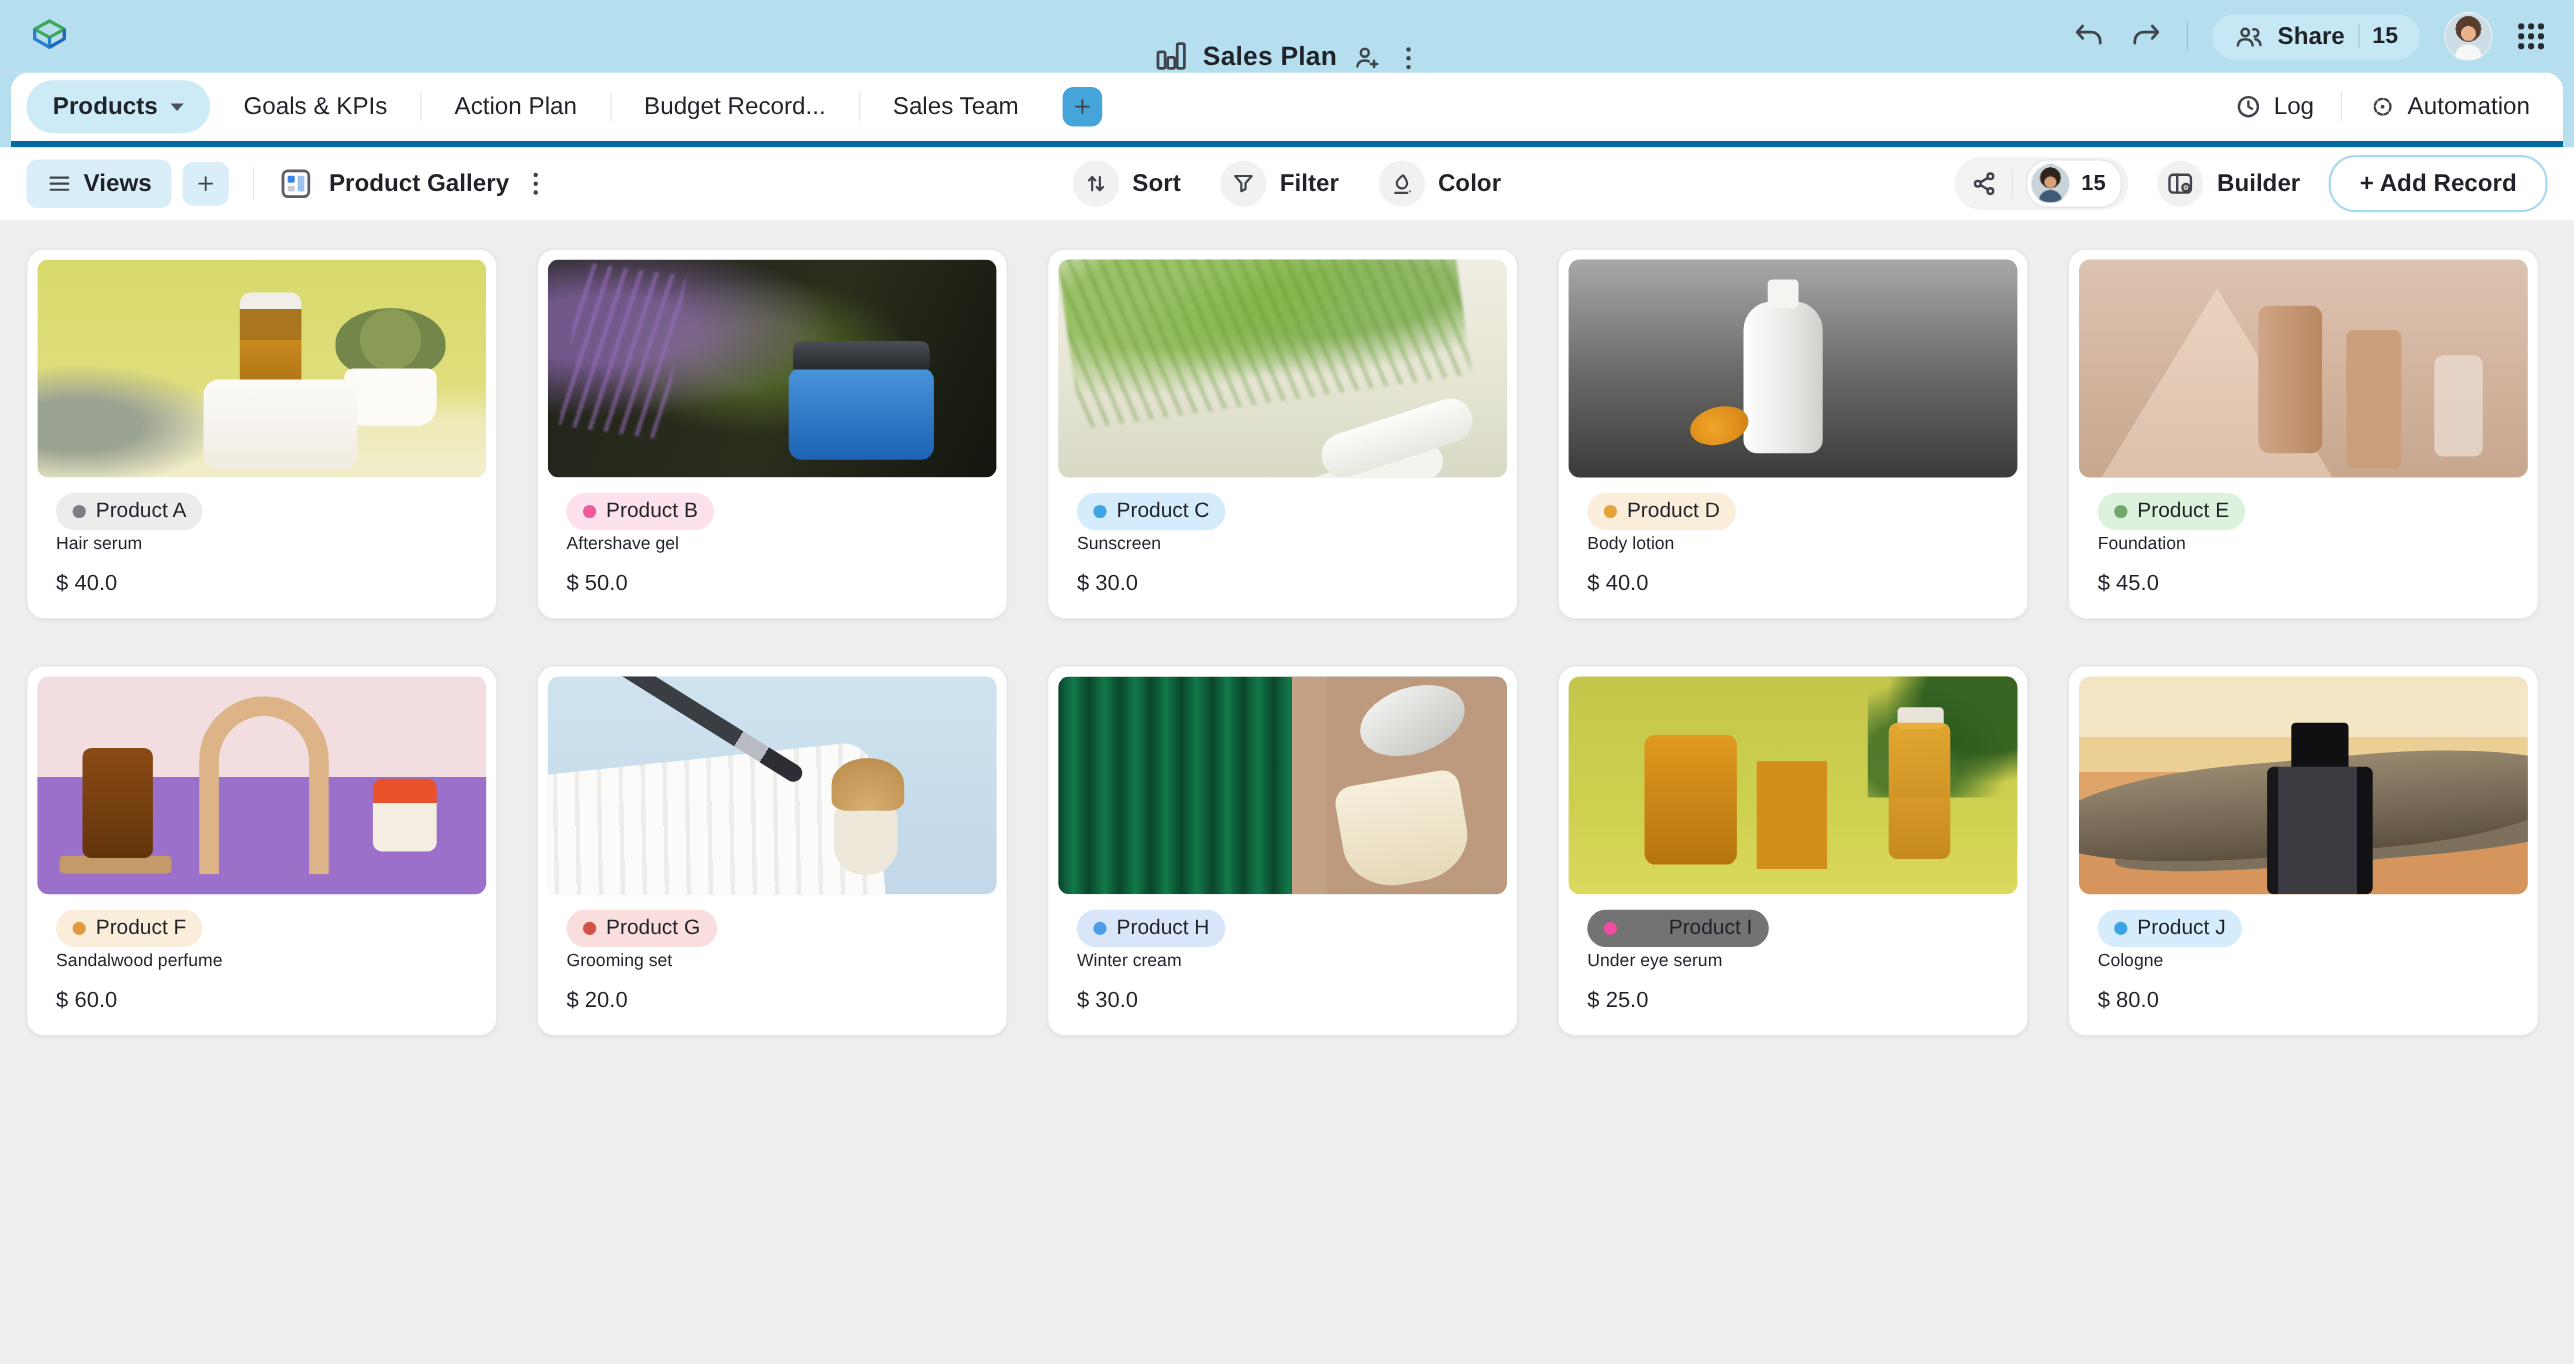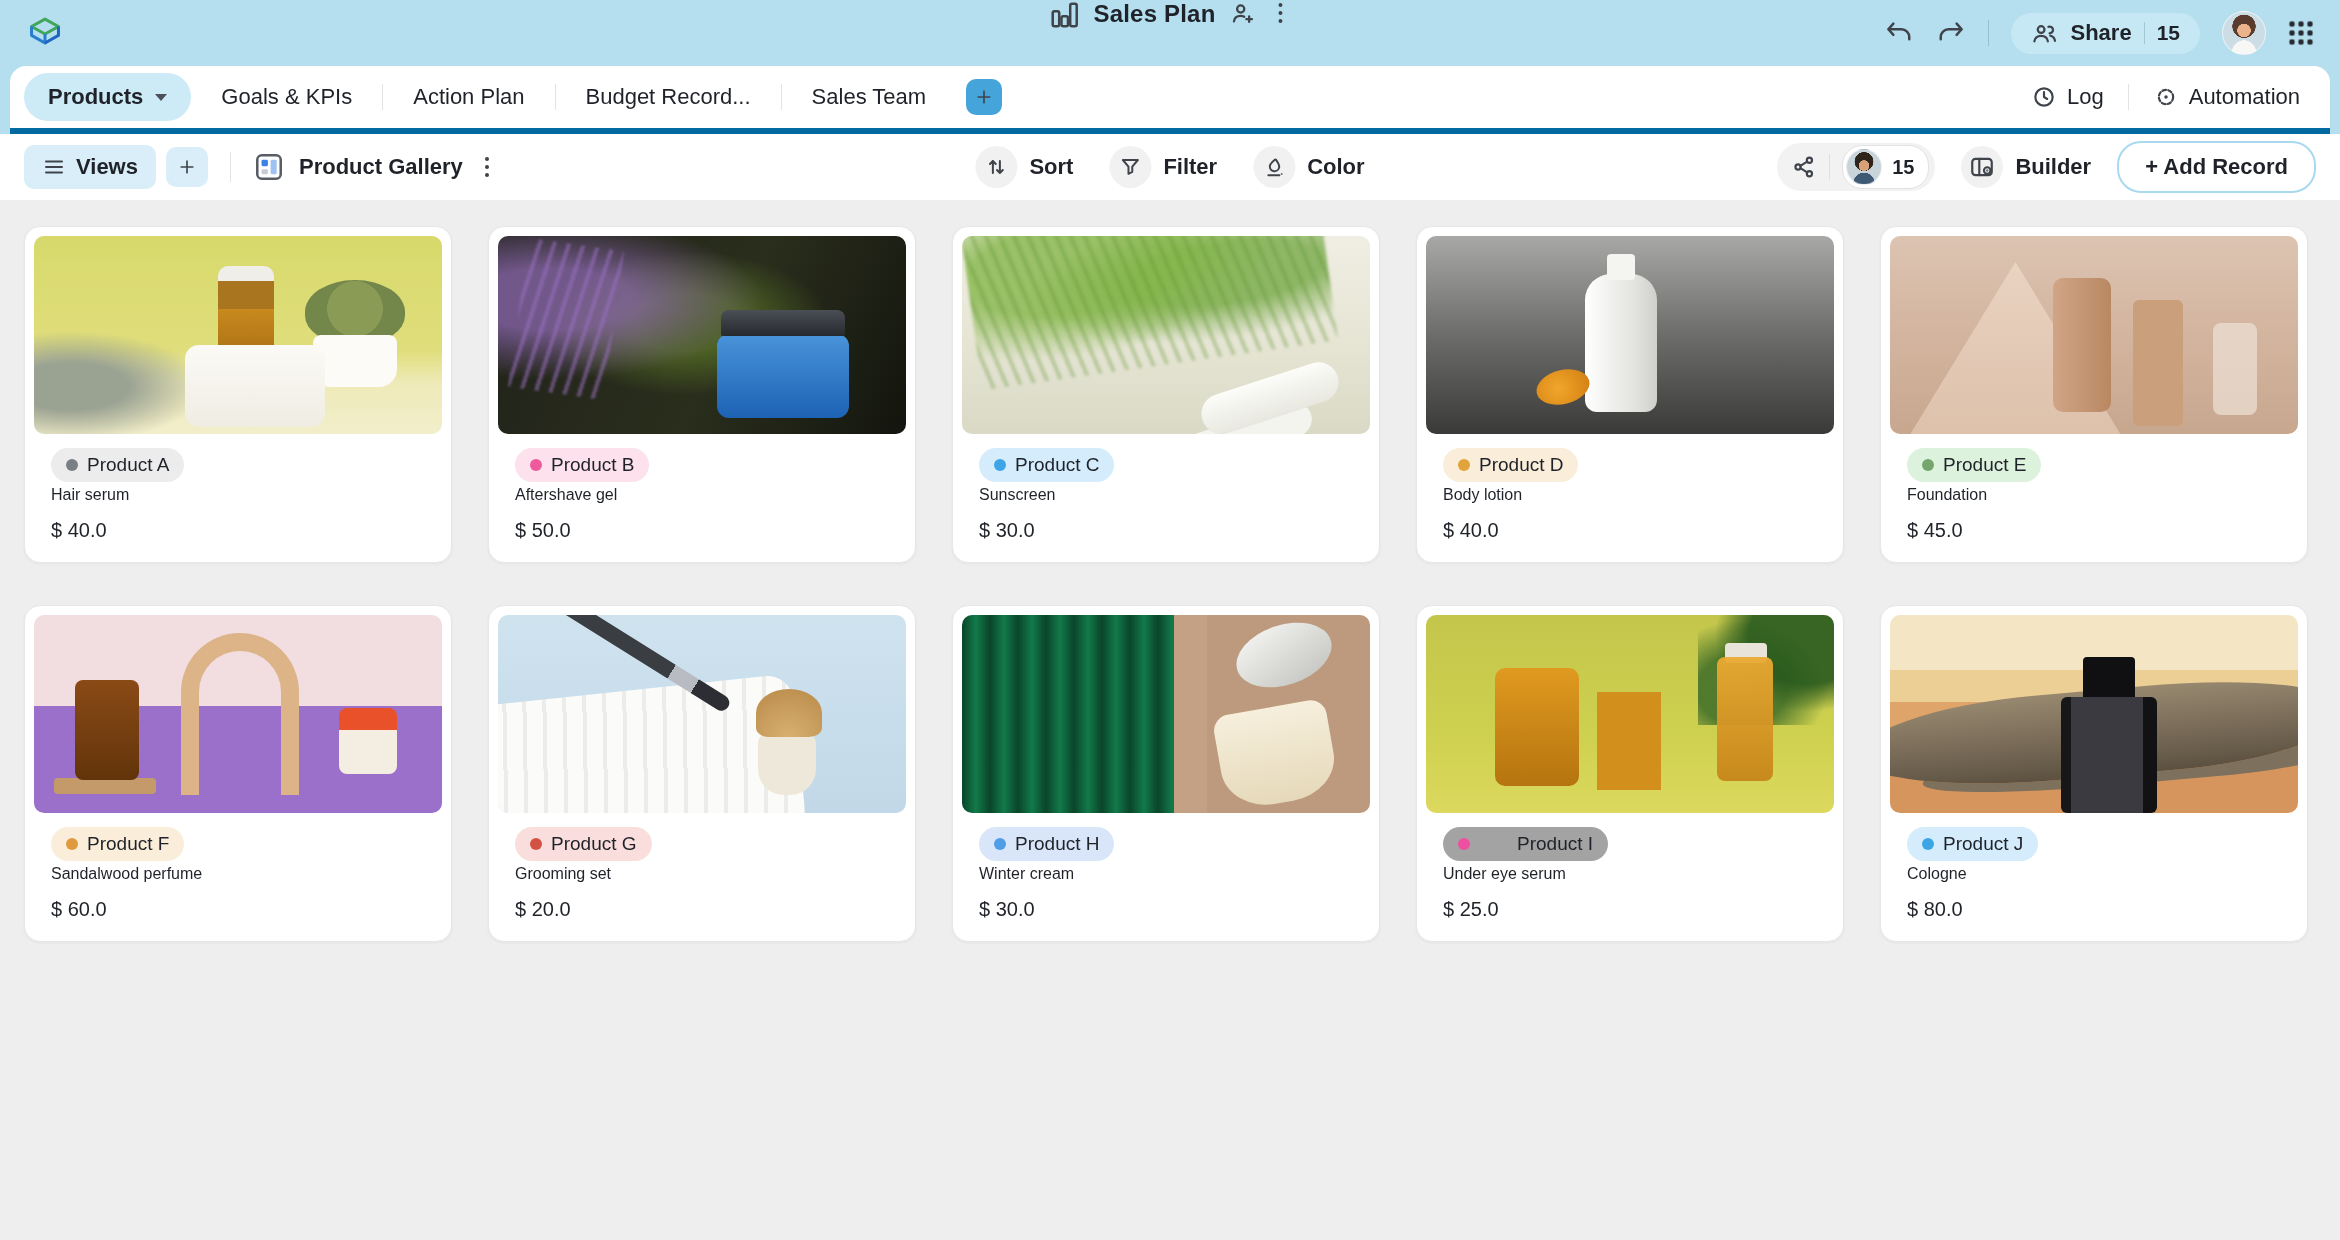--- a/index.html
+++ b/index.html
@@ -7,21 +7,21 @@
     width:2340px;height:1240px;overflow:hidden;position:relative;
     background:#eeeeef;
     font-family:"Liberation Sans","DejaVu Sans",sans-serif;
     color:#1f2329;-webkit-font-smoothing:antialiased;
   }
   svg{display:block}
   .ico{stroke:#3f444b;stroke-width:2;fill:none;stroke-linecap:round;stroke-linejoin:round}
 
   
   .header{height:66px;display:flex;align-items:center;padding:0 26px;background:#b5dfee;position:relative}
-  .hdr-center{position:absolute;left:50%;top:0;height:66px;transform:translateX(-50%);display:flex;align-items:flex-start;gap:14px}
+  .hdr-center{position:absolute;left:50%;top:0;height:66px;transform:translateX(-50%);display:flex;align-items:flex-end;gap:14px}
   .hdr-title{font-size:24px;font-weight:700;letter-spacing:.2px}
   .hdr-right{margin-left:auto;display:flex;align-items:center;gap:22px}
   .vdiv{width:1px;height:26px;background:rgba(70,110,130,.28)}
   .share-pill{display:flex;align-items:center;gap:12px;height:41px;padding:0 20px;border-radius:22px;background:#c6e8f4;cursor:pointer}
   .share-pill .lbl{font-size:22px;font-weight:600}
   .share-pill .cnt{font-size:21px;font-weight:600}
   .share-pill .vdiv{height:22px}
   .avatar{width:42px;height:42px;border-radius:50%;
     background:
       radial-gradient(circle at 50% 96%,#f7f7f5 0 26%,transparent 27%),
@@ -472,21 +472,21 @@
         <span>Product H</span>
       </div>
       <div class="pname">Winter cream</div>
       <div class="pprice">$ 30.0</div>
     </div>
 
     <div class="card">
       <div class="pimg pi">
           <i></i>
         </div>
-      <div class="badge" style="background: #a3a3a3; gap: 47px;">
+      <div class="badge" style="background: #737373; gap: 47px;">
         <span class="dot" style="background: rgb(238, 79, 160);"></span>
         <span>Product I</span>
       </div>
       <div class="pname">Under eye serum</div>
       <div class="pprice">$ 25.0</div>
     </div>
 
     <div class="card">
       <div class="pimg pj">
           <i></i>

